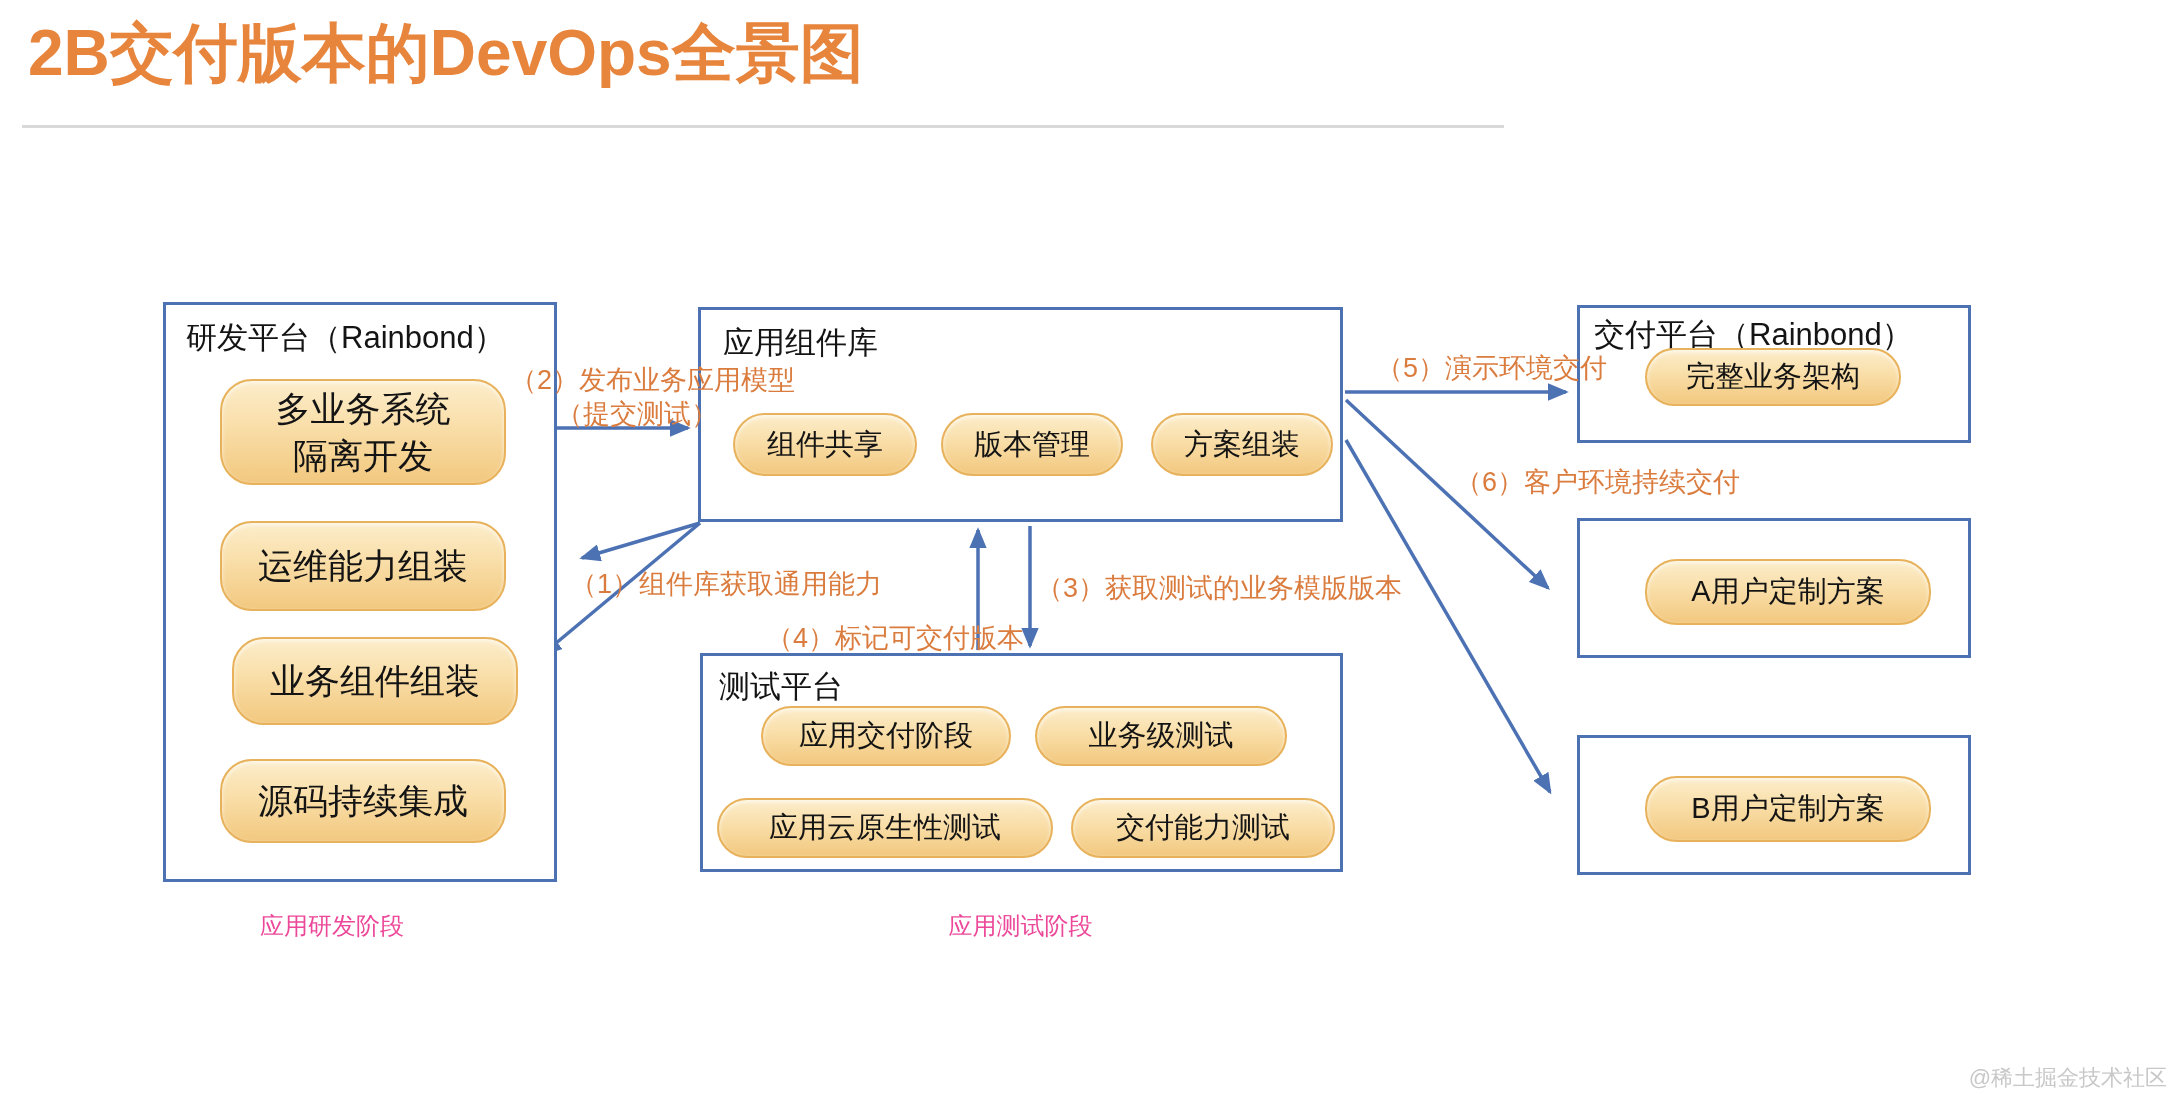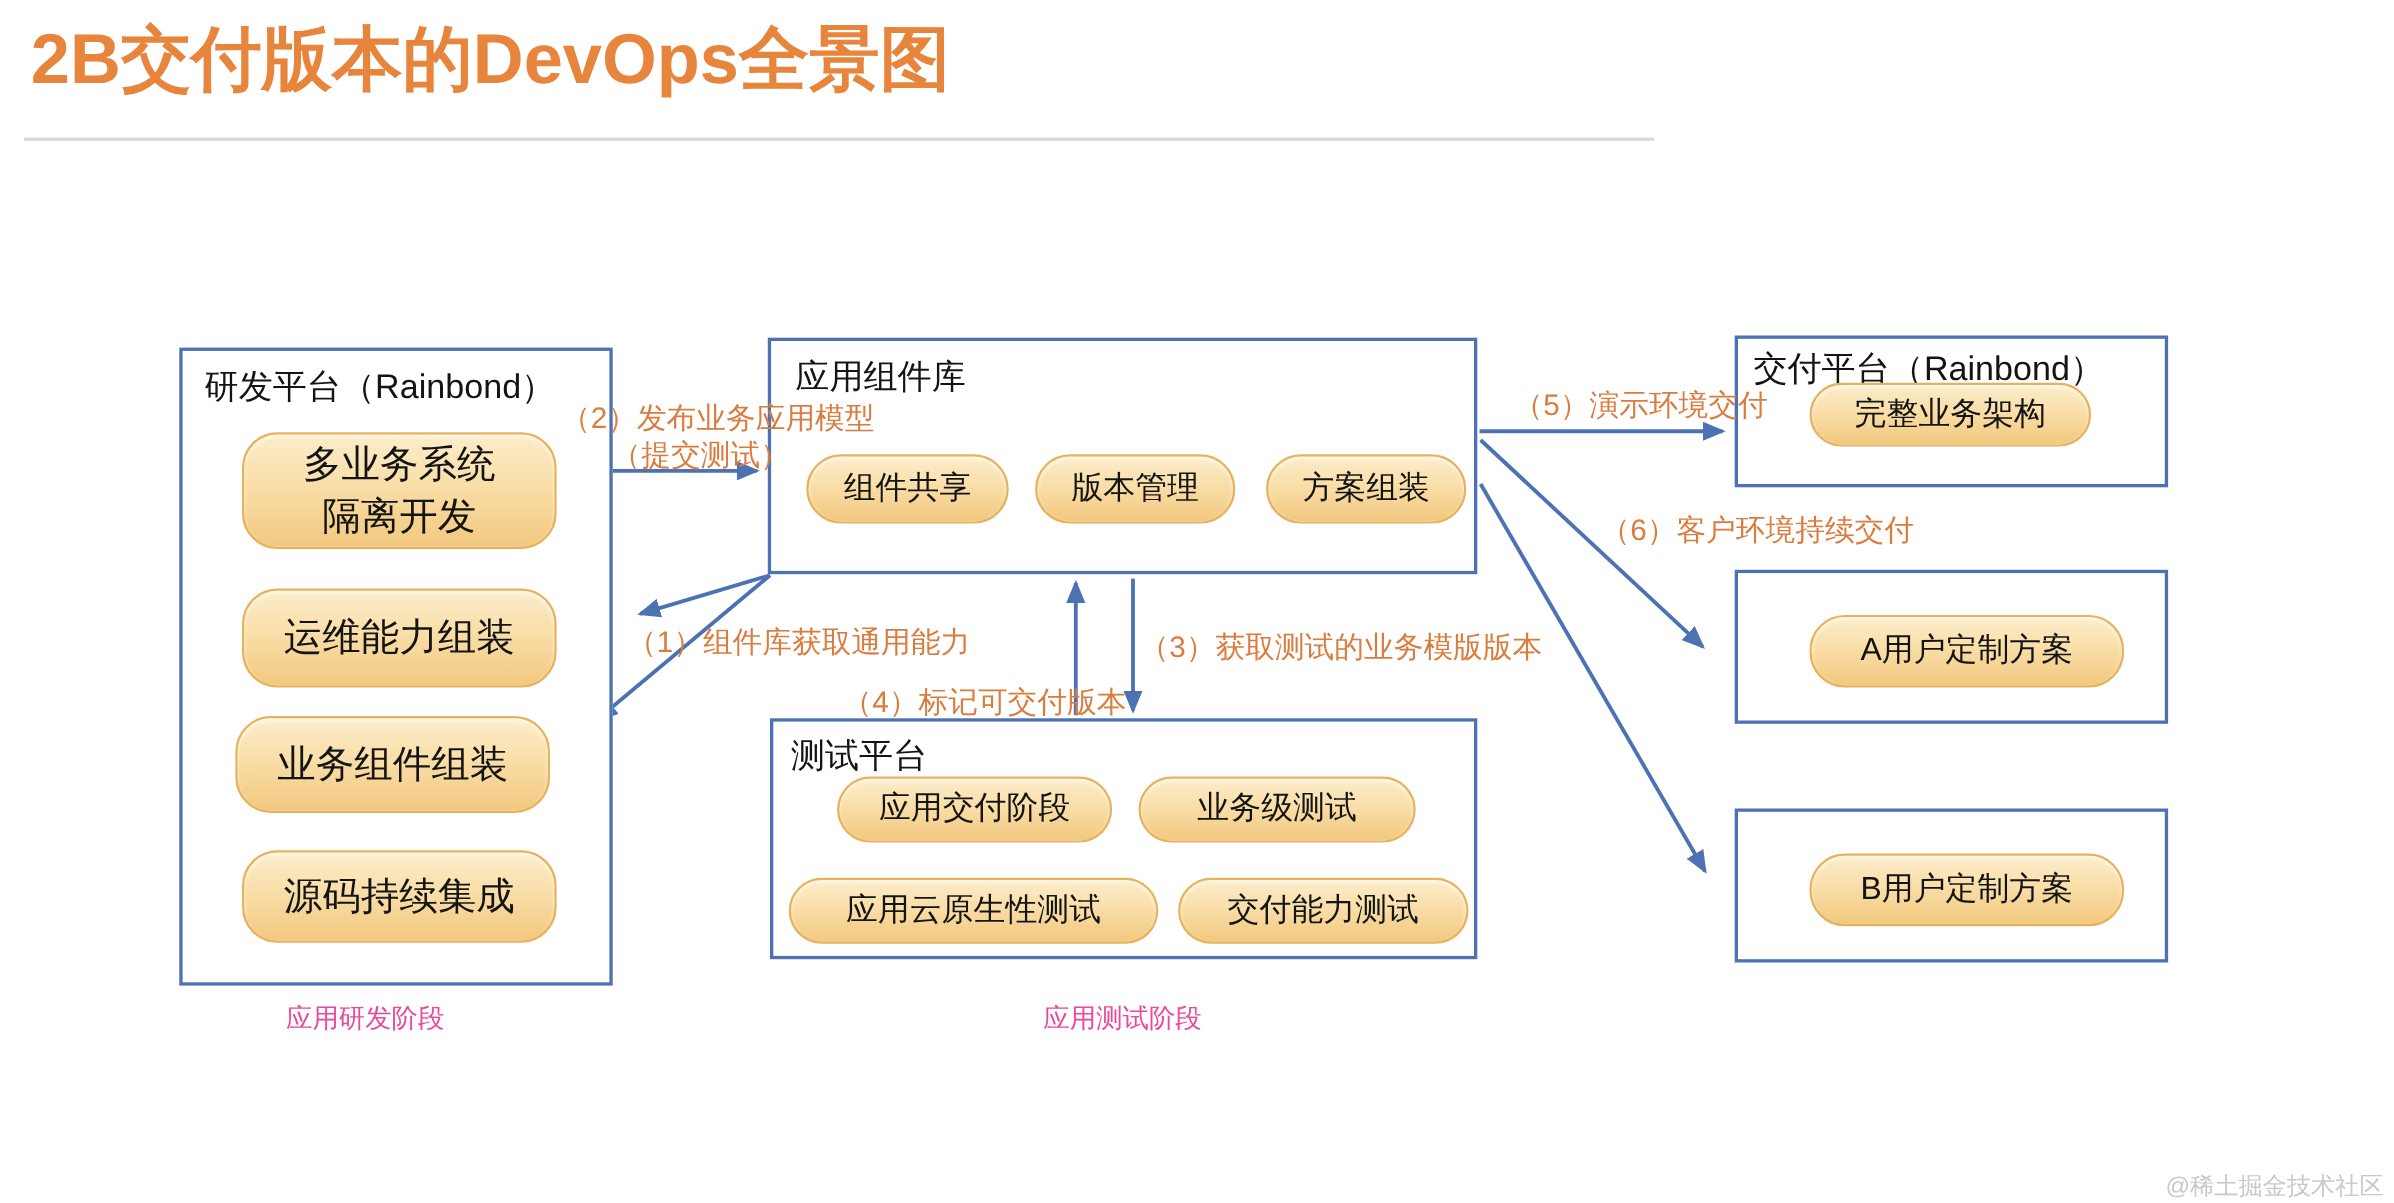--- a/index.html
+++ b/index.html
@@ -114,26 +114,26 @@
       <line x1="700" y1="523" x2="582" y2="558" marker-end="url(#ah)"></line>
       <line x1="700" y1="523" x2="543" y2="654" marker-end="url(#ah)"></line>
       <line x1="978" y1="650" x2="978" y2="530" marker-end="url(#ah)"></line>
       <line x1="1030" y1="526" x2="1030" y2="646" marker-end="url(#ah)"></line>
       <line x1="1345" y1="392" x2="1566" y2="392" marker-end="url(#ah)"></line>
       <line x1="1346" y1="400" x2="1548" y2="588" marker-end="url(#ah)"></line>
       <line x1="1346" y1="440" x2="1550" y2="792" marker-end="url(#ah)"></line>
     </g>
   </svg>
 
-  <div class="panel" style="left:163px; top:302px; width:394px; height:580px;margin-top:14px;">
+  <div class="panel" style="left:163px; top:302px; width:394px; height:580px;">
     <div class="panel-title" style="left:20px; top:12px;">研发平台（Rainbond）</div>
     <div class="pill lg" style="left:54px; top:74px; width:286px; height:106px;">多业务系统
 隔离开发</div>
     <div class="pill lg" style="left:54px; top:216px; width:286px; height:90px;">运维能力组装</div>
-    <div class="pill lg" style="left:48px; top:332px; width:286px; height:88px;">业务组件组装</div>
+    <div class="pill lg" style="left:66px; top:332px; width:286px; height:88px;">业务组件组装</div>
     <div class="pill lg" style="left:54px; top:454px; width:286px; height:84px;text-align:right;">源码持续集成</div>
   </div>
 
   <div class="panel" style="left:698px; top:307px; width:645px; height:215px;">
     <div class="panel-title" style="left:22px; top:12px;">应用组件库</div>
     <div class="pill" style="left:32px; top:103px; width:184px; height:63px;">组件共享</div>
     <div class="pill" style="left:240px; top:103px; width:182px; height:63px;">版本管理</div>
     <div class="pill" style="left:450px; top:103px; width:182px; height:63px;">方案组装</div>
   </div>
 

